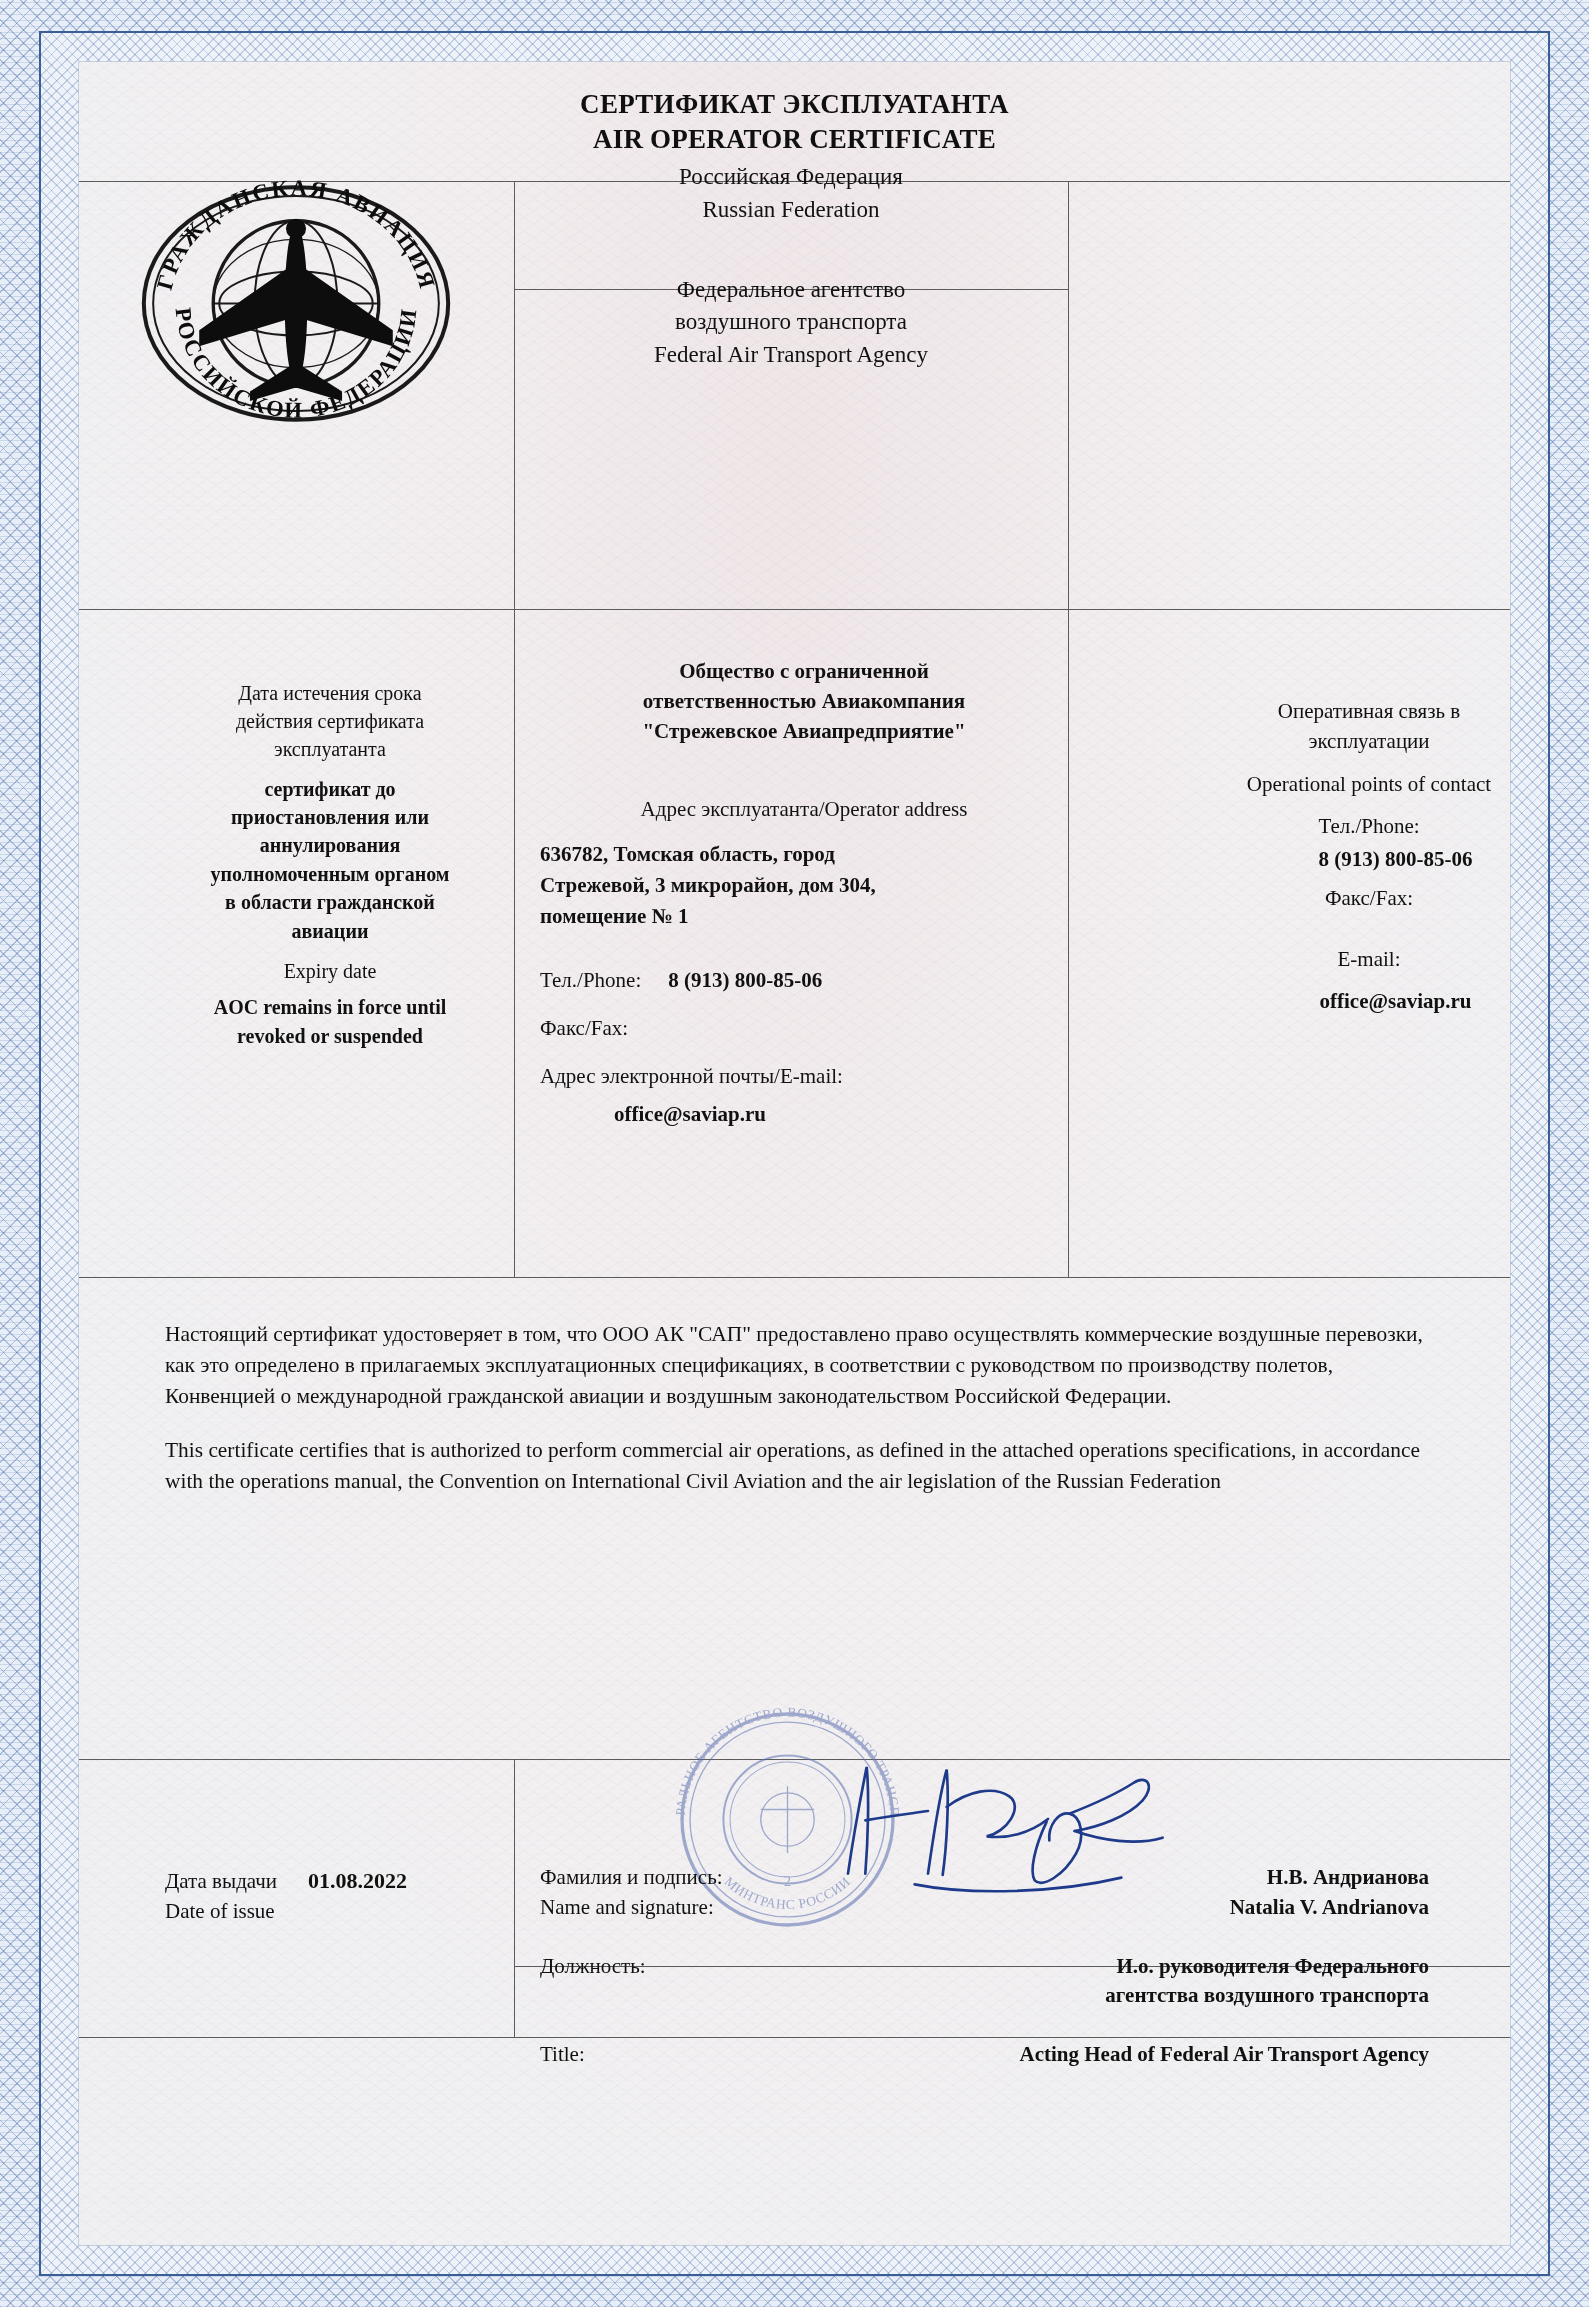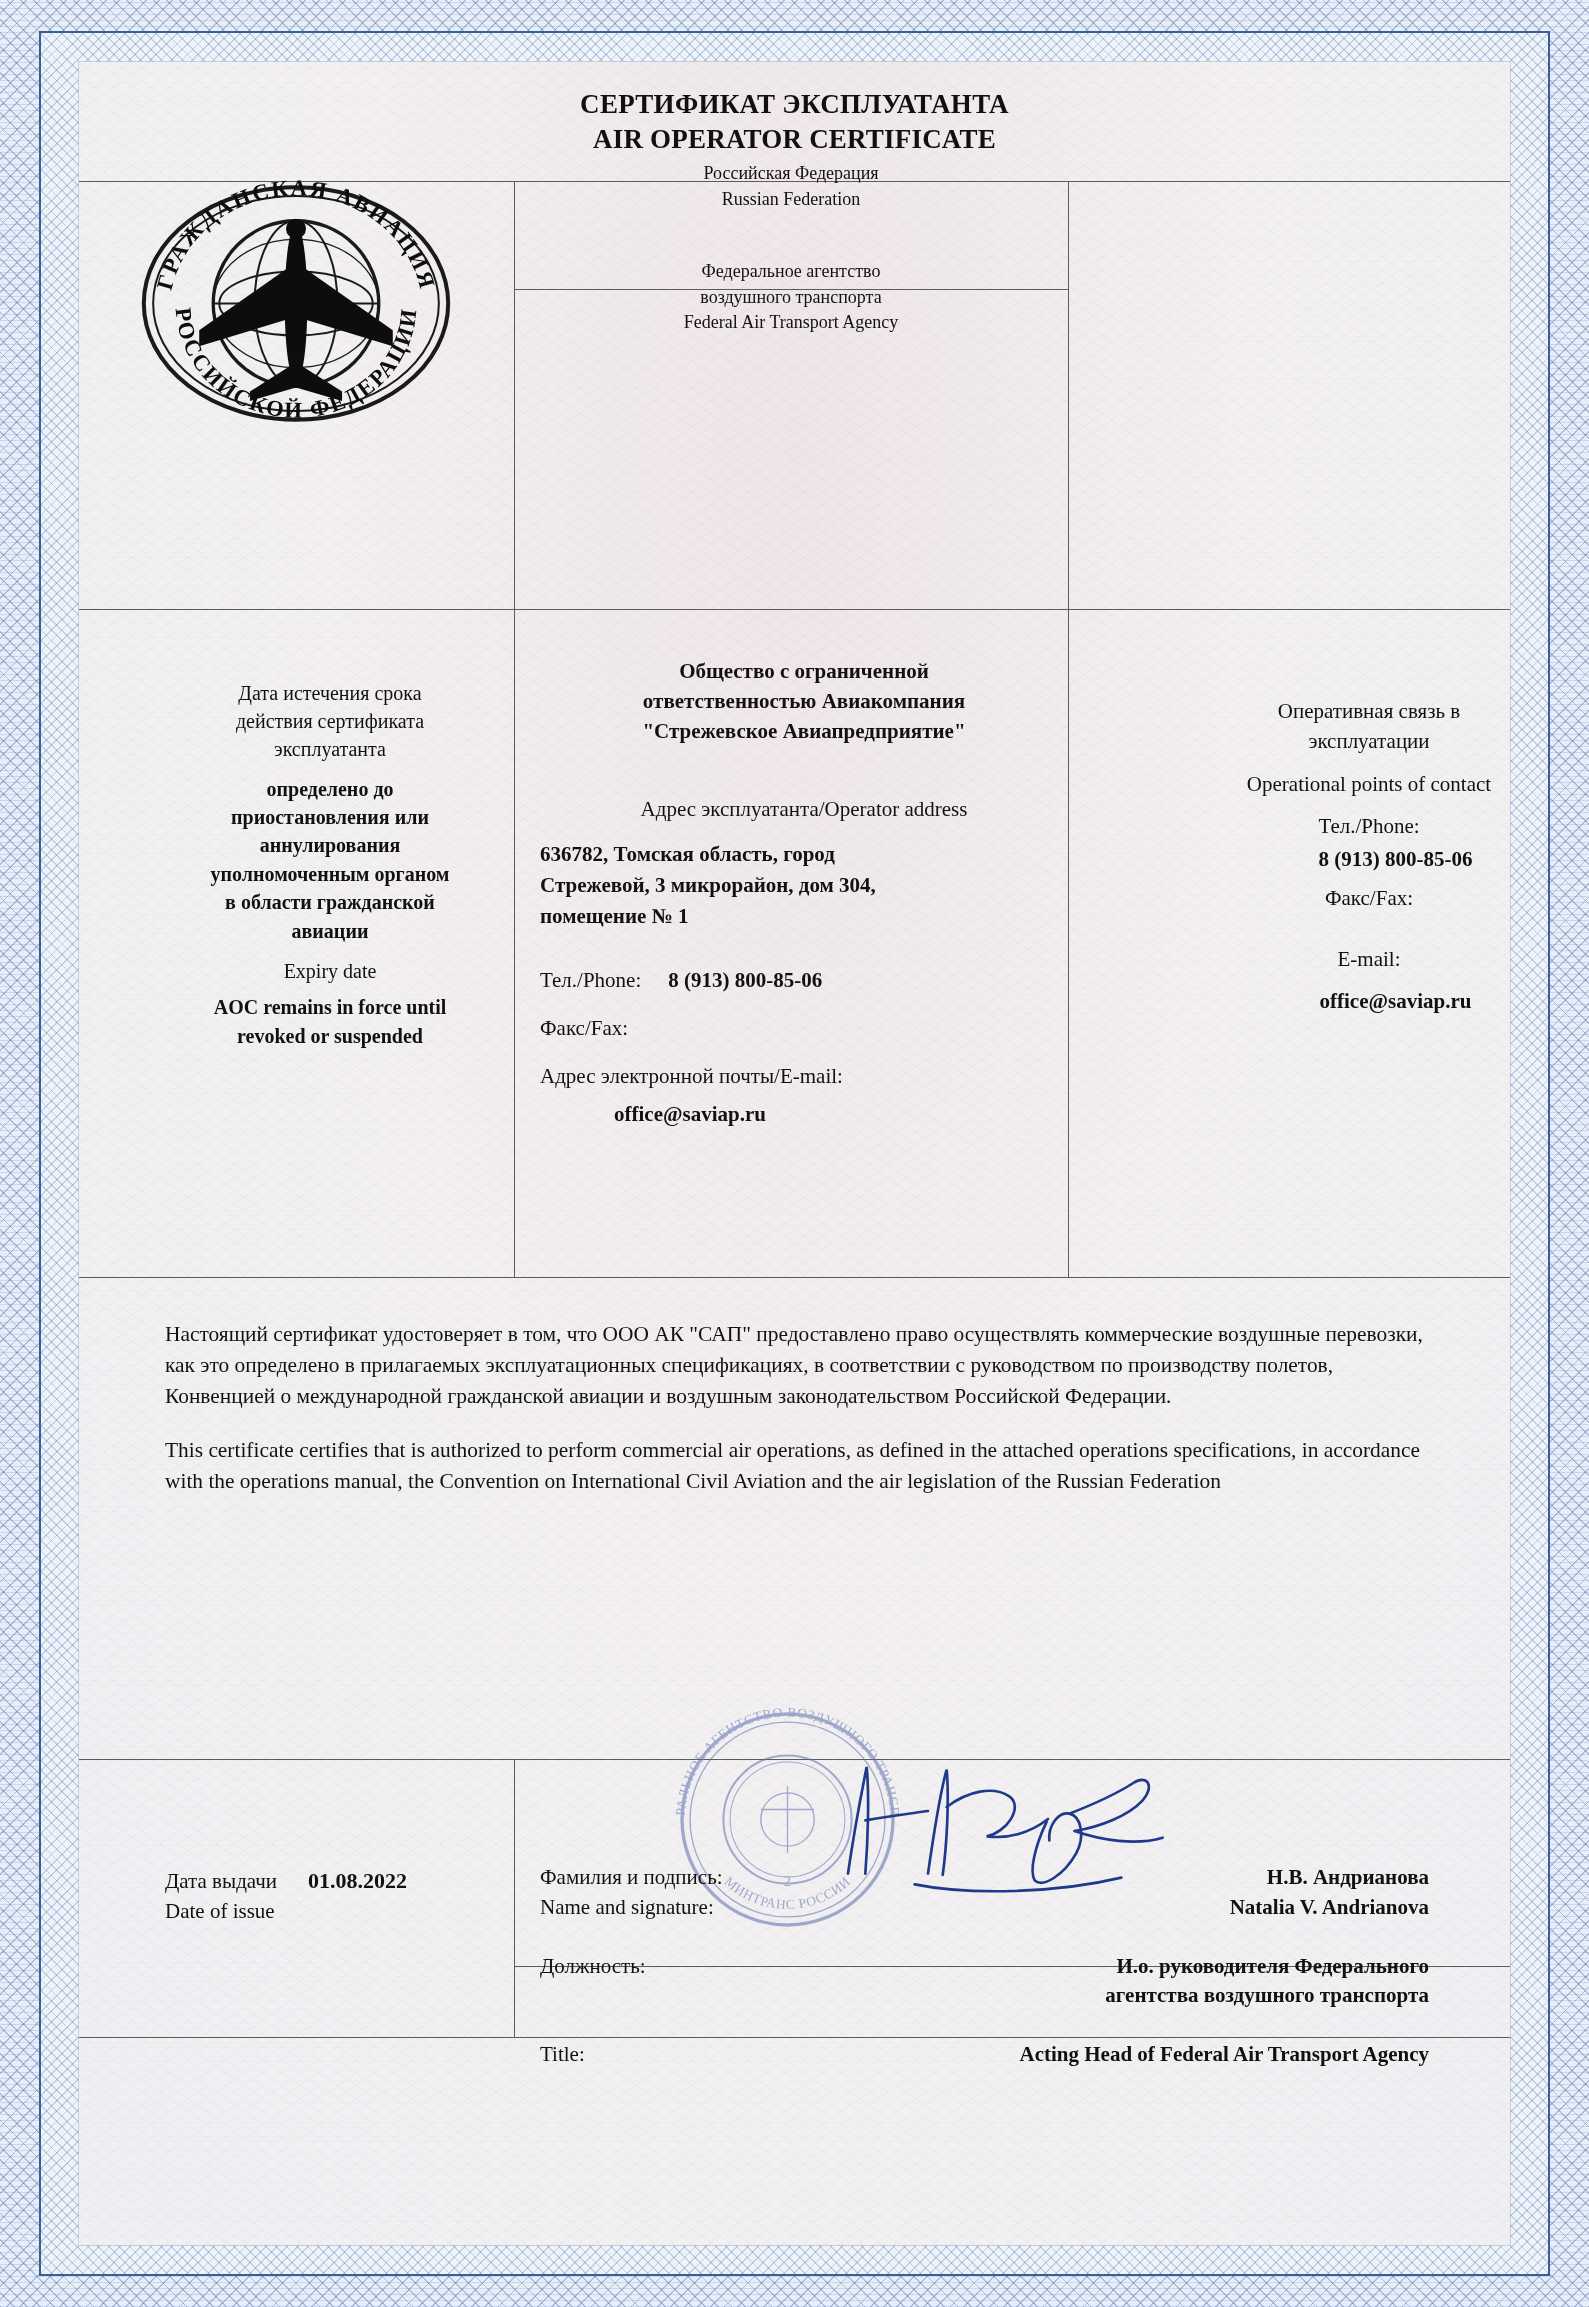--- a/index.html
+++ b/index.html
@@ -94,21 +94,21 @@
 
   
   .authority {
     position: absolute;
     left: 401px;
     top: 99px;
     width: 622px;
     text-align: center;
     color: #111;
   }
-  .authority .line { font-size: 18px; line-height: 1.42; }
+  .authority .line { font-size: 23px; line-height: 1.42; }
   .authority .grp { margin-bottom: 1.3px; }
   .authority .gap { height: 23px; }
 
   
   .leftcol {
     position: absolute;
     left: 74px;
     top: 602px;
     width: 354px;
     text-align: center;
@@ -292,21 +292,21 @@
     </div>
   </div>
 
   <div class="leftcol">
 
     <div style="height:14.7px"></div>
     <div class="t">Дата истечения срока</div>
     <div class="t">действия  сертификата</div>
     <div class="t">эксплуатанта</div>
     <div style="height:10.7px"></div>
-    <div class="b">определено до</div>
+    <div class="b">сертификат до</div>
     <div class="b">приостановления или</div>
     <div class="b">аннулирования</div>
     <div class="b">уполномоченным органом</div>
     <div class="b">в области гражданской</div>
     <div class="b">авиации</div>
     <div style="height:12px"></div>
     <div class="t">Expiry date</div>
     <div style="height:8px"></div>
     <div class="b">AOC remains in force until</div>
     <div class="b">revoked or suspended</div>

